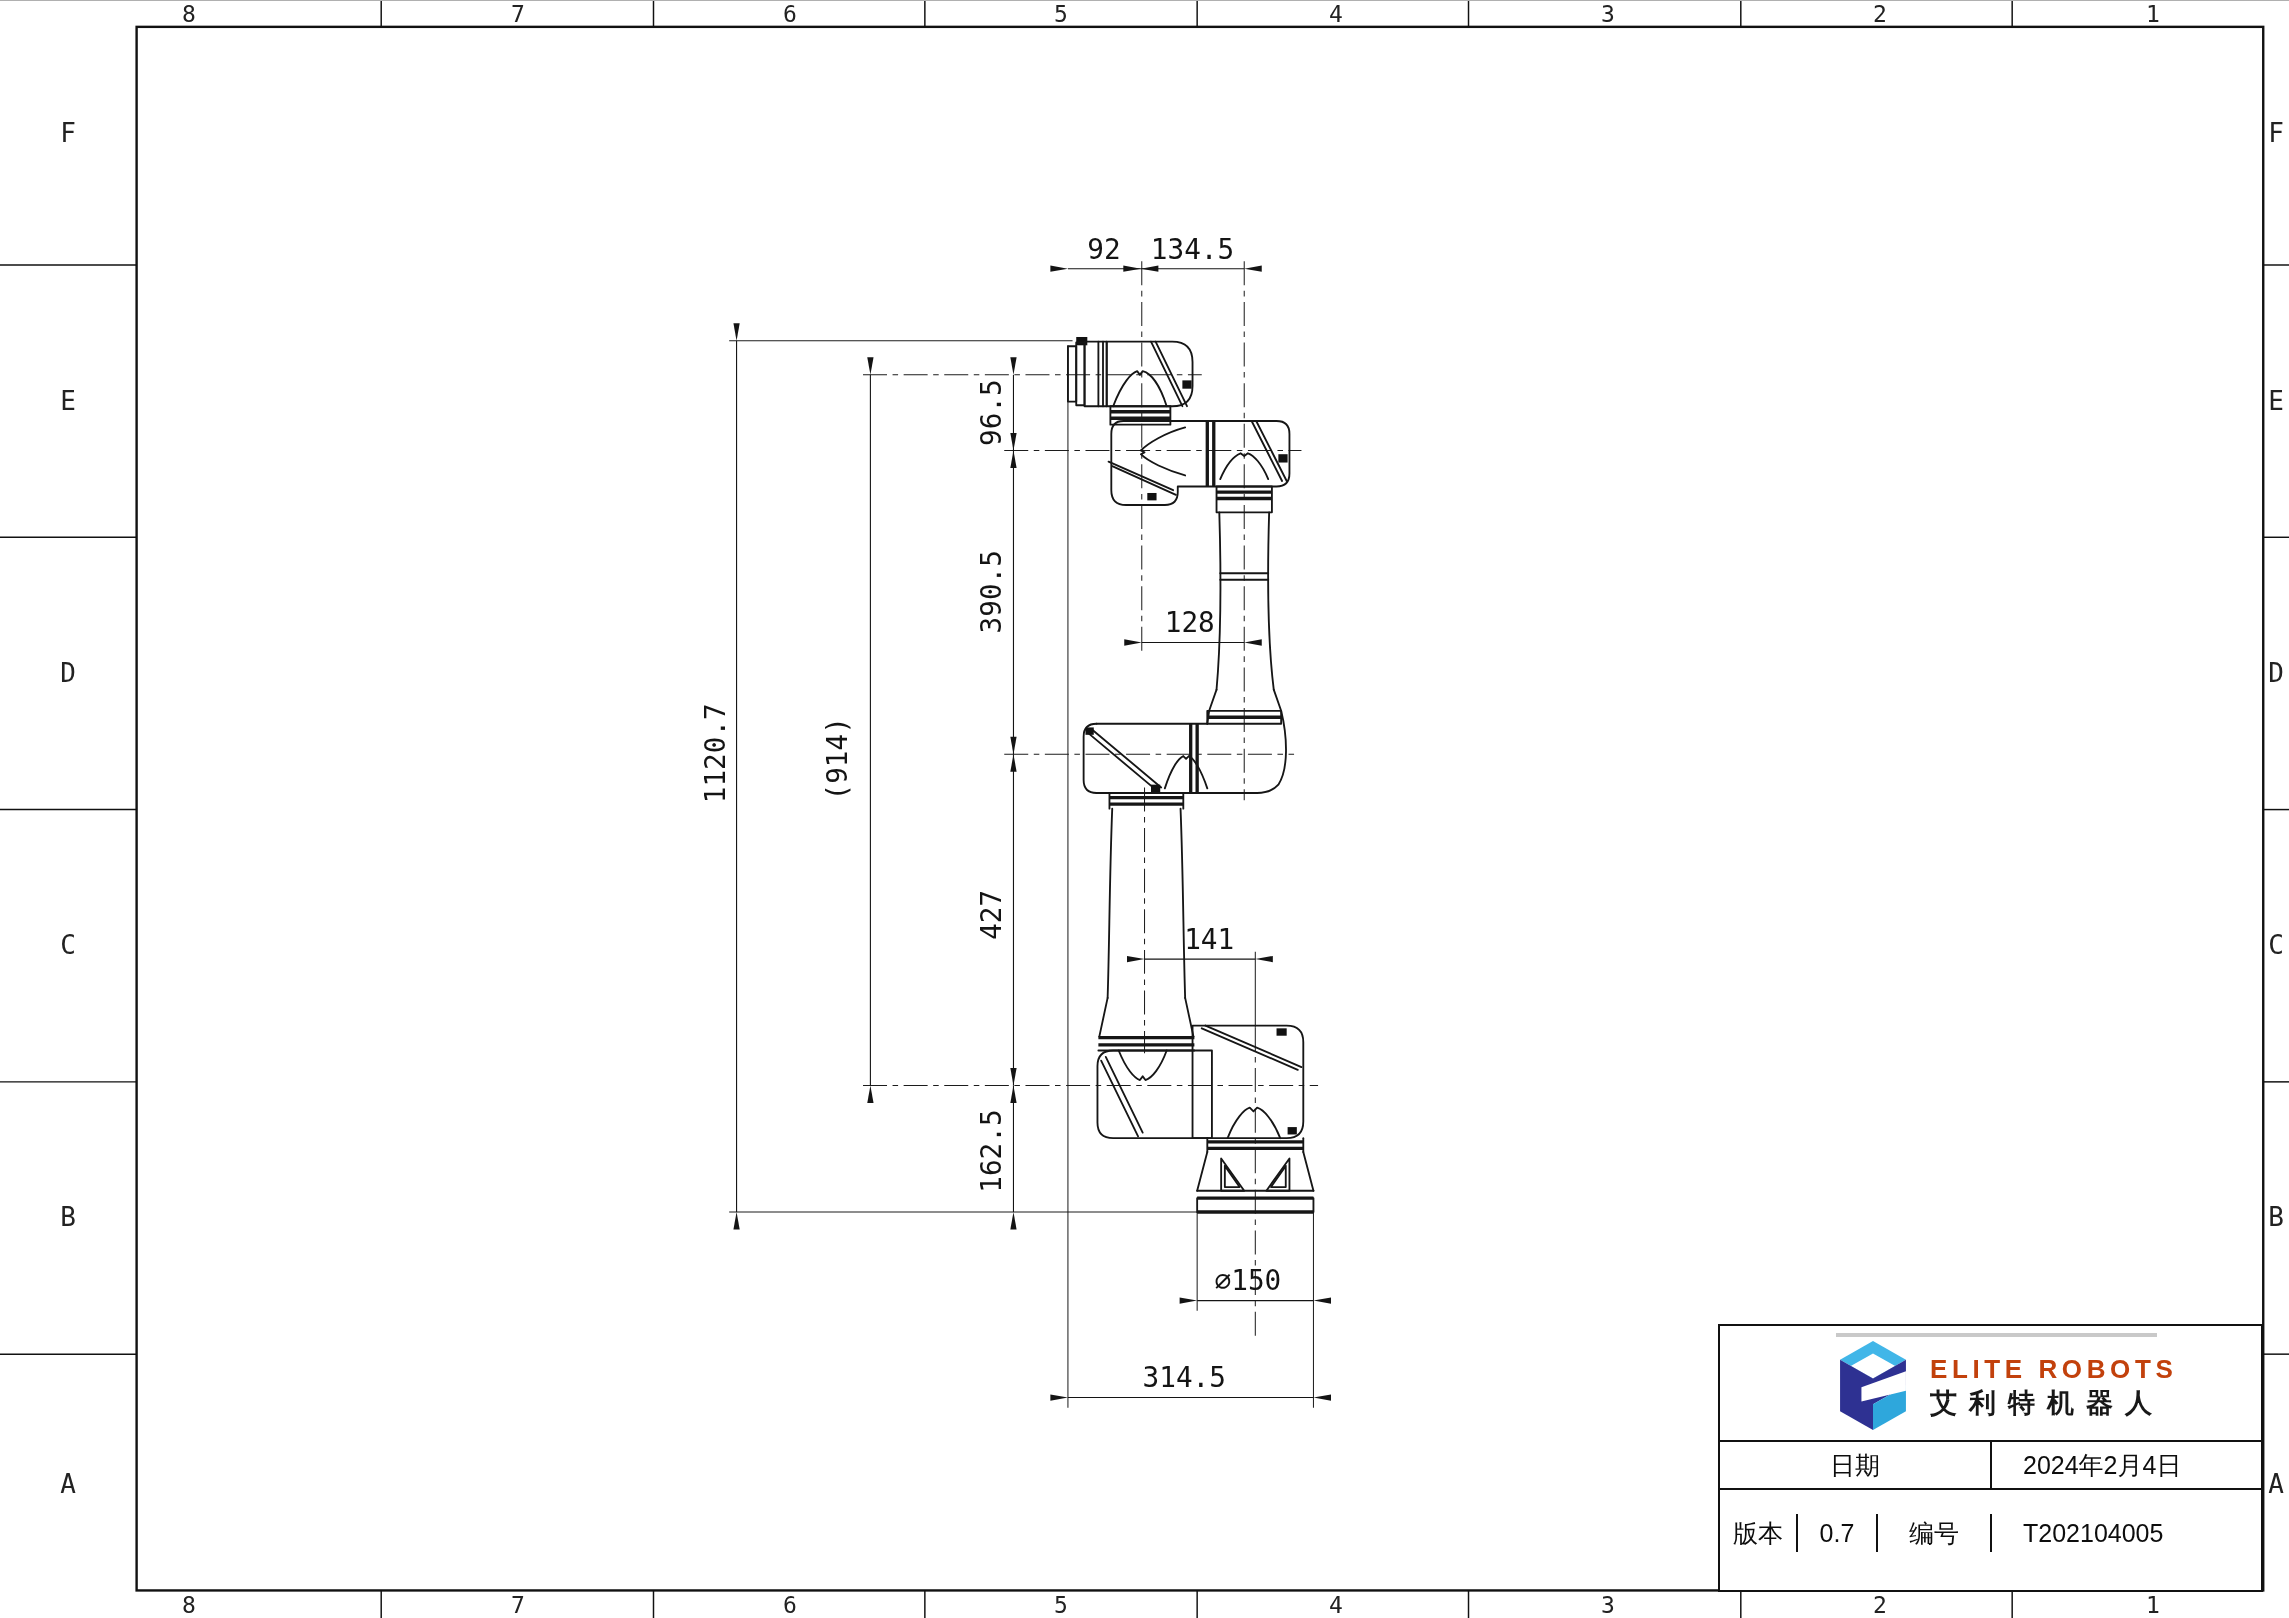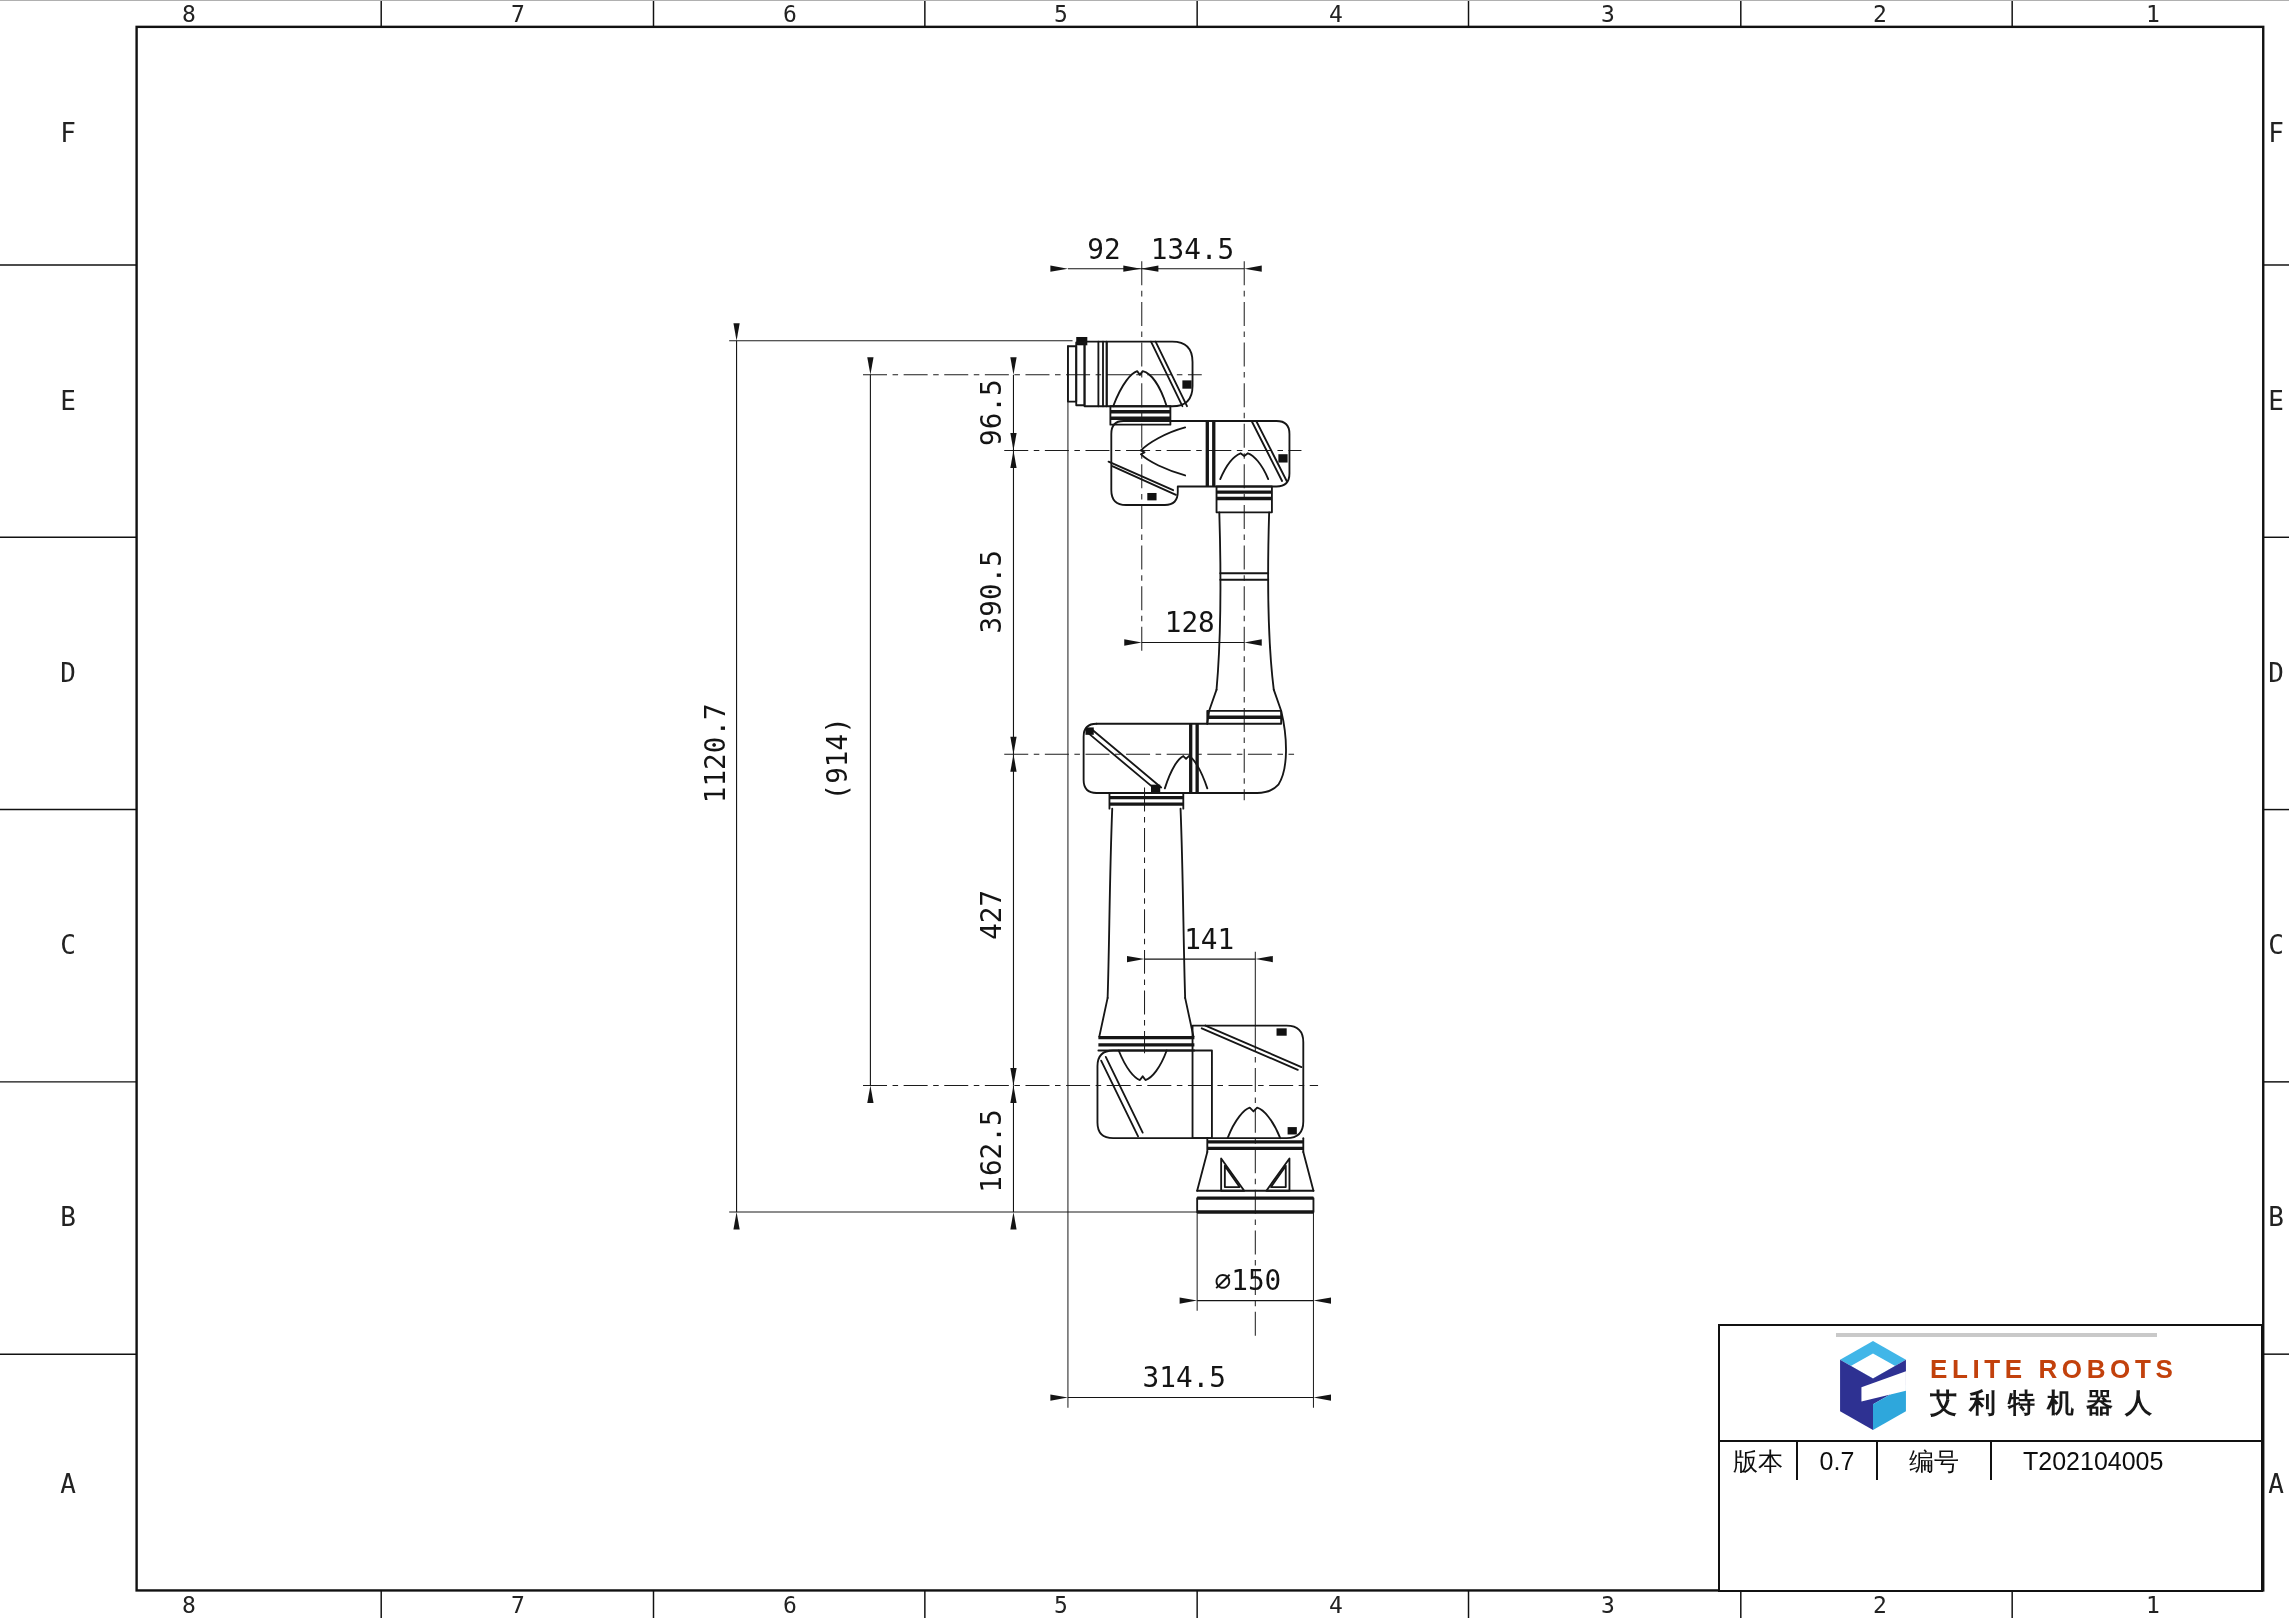--- a/index.html
+++ b/index.html
@@ -34,21 +34,21 @@
   .tb .logoicon{position:absolute;left:118px;top:14.8px;}
   .tb .brand-en{position:absolute;left:210px;top:28px;font-size:26px;font-weight:bold;
                 letter-spacing:4.6px;color:#c2410c;white-space:nowrap;}
   .tb .brand-cn{position:absolute;left:210px;top:59px;font-size:27px;font-weight:600;
                 letter-spacing:12px;color:#181818;white-space:nowrap;}
   .tb .row{display:flex;box-sizing:border-box;border-bottom:2px solid #111;}
   .tb .row.last{border-bottom:none;}
   .tb .cell{box-sizing:border-box;display:flex;align-items:center;font-size:25px;color:#0d0d0d;}
   .tb .lab{justify-content:center;border-right:2px solid #111;}
   .tb .val{padding-left:31px;}
-  .r2{height:52px;} .r3{height:48px;} .r4{height:38px;}
+  .r2{height:52px;} .r3{height:48px;} .r4{height:38px;margin-top:24px;}
 </style>
 </head>
 <body>
 
 <div class="sheet">
 
   <svg class="draw" width="2290" height="1619" viewBox="0 0 2481 1754">
     <defs>
       <marker id="ar" viewBox="0 0 20 8" refX="0.5" refY="4" markerWidth="20" markerHeight="8" orient="auto-start-reverse" markerUnits="userSpaceOnUse">
         <path d="M0.5,4 L19.5,7.4 L19.5,0.6 Z" fill="#141414"></path>
@@ -269,20 +269,24 @@
         <polygon points="37,0 74,21 37,42 0,21" fill="#41b6e8"></polygon>
         <polygon points="37,14 62,28 37,42 12,28" fill="#ffffff"></polygon>
         <polygon points="0,21 37,42 37,100 0,79" fill="#2e3192"></polygon>
         <polygon points="74,21 74,50 37,71 37,42" fill="#2e3192"></polygon>
         <polygon points="74,50 74,79 37,100 37,71" fill="#2ea7dc"></polygon>
         <polygon points="24,52 74,34 74,56 24,68" fill="#ffffff"></polygon>
       </svg>
       <div class="brand-en">ELITE ROBOTS</div>
       <div class="brand-cn">艾利特机器人</div>
     </div>
+    <div class="row r3">
+      <div class="cell lab" style="width:272px">日期</div>
+      <div class="cell val" style="flex:1">2024年2月4日</div>
+    </div>
     <div class="row r4 last">
       <div class="cell lab" style="width:78px">版本</div>
       <div class="cell lab" style="width:80px;justify-content:center">0.7</div>
       <div class="cell lab" style="width:114px">编号</div>
       <div class="cell val" style="flex:1">T202104005</div>
     </div>
   </div>
 
 </div>
 

